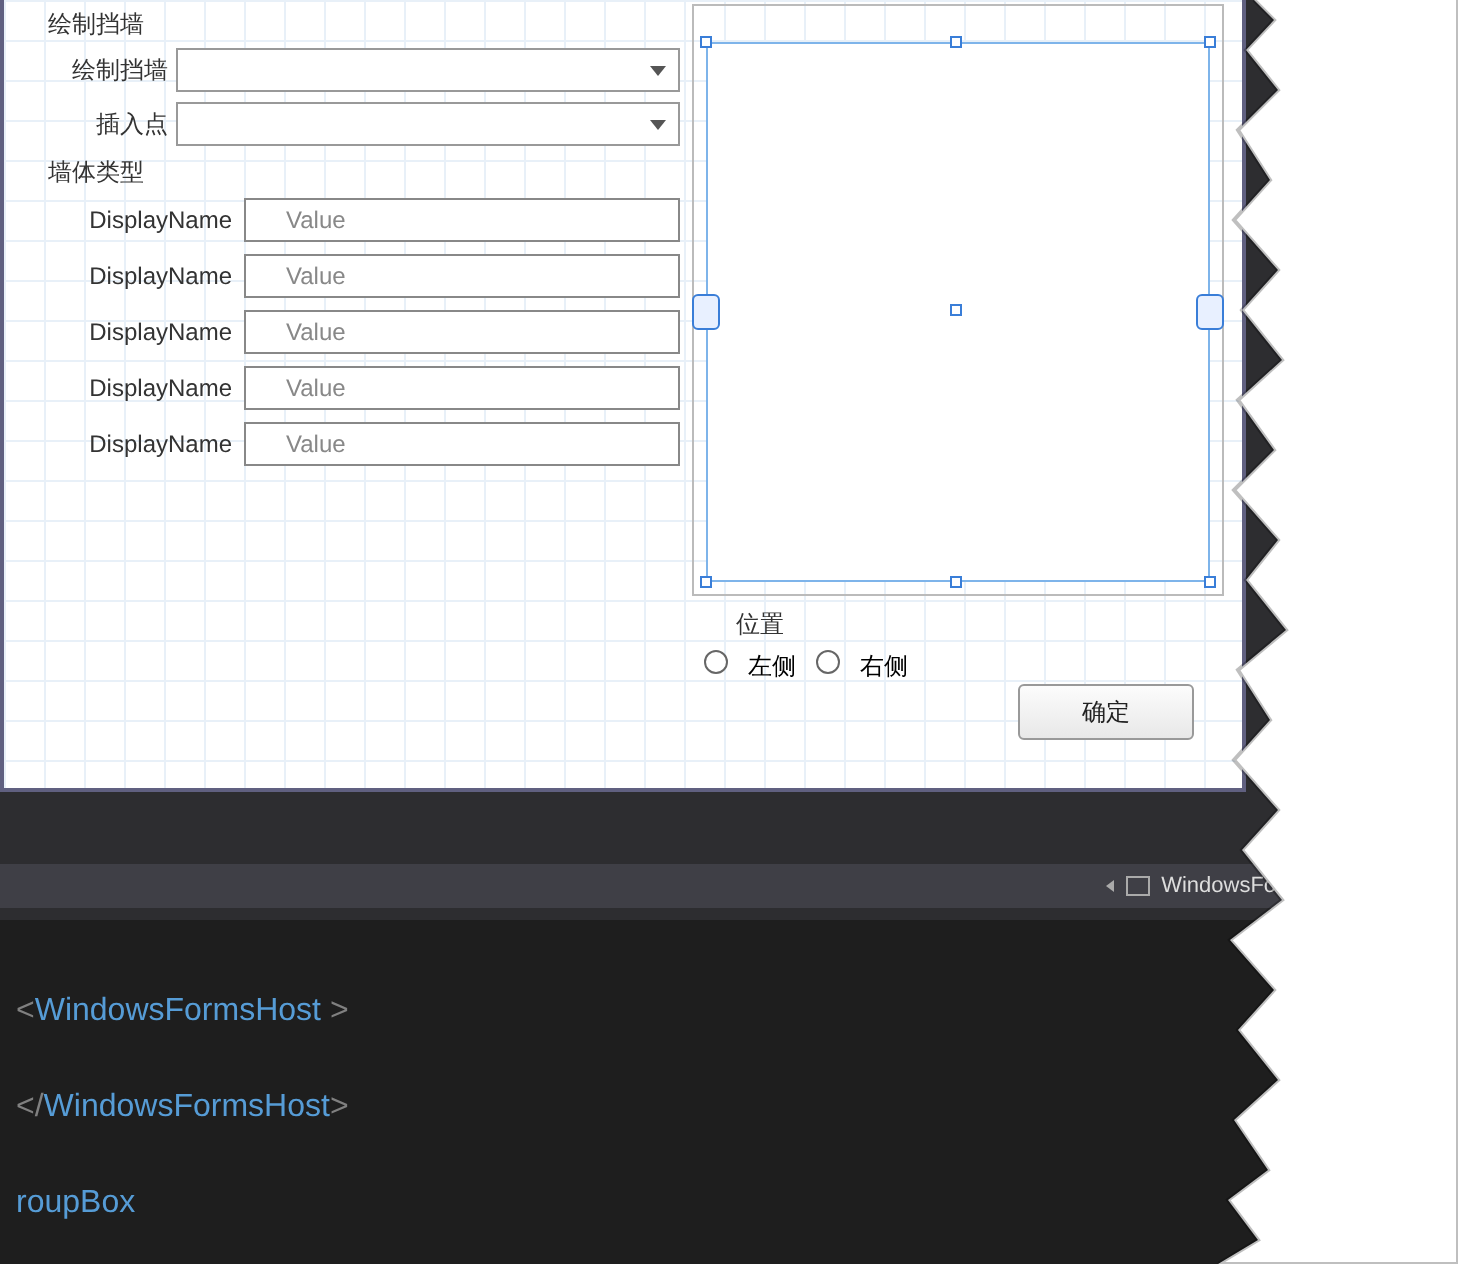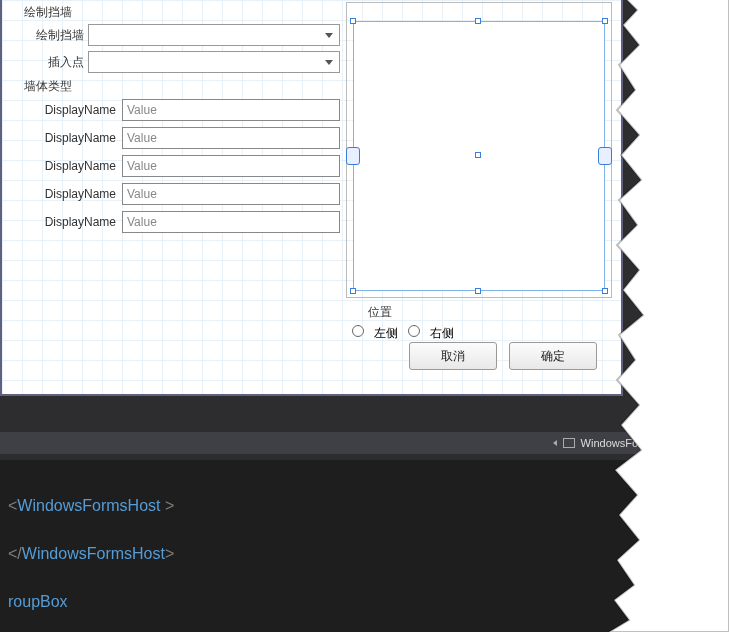--- a/index.html
+++ b/index.html
@@ -23,21 +23,21 @@
   
   .row { display: flex; align-items: center; margin-bottom: 3px; height: 24px; }
   .lbl { width: 66px; text-align: right; padding-right: 4px; font-size: 12px; color: #333; }
   .combo { flex: 1; height: 22px; border: 1px solid #999; background: #fff; position: relative; max-width: 252px; }
   .combo::after { content: ""; position: absolute; right: 6px; top: 8px; width: 0; height: 0; border-left: 4px solid transparent; border-right: 4px solid transparent; border-top: 5px solid #555; }
   
   .section-title { font-size: 12px; color: #333; margin: 4px 0 2px 2px; }
   
   .param-row { display: flex; align-items: center; height: 26px; margin: 2px 0 2px 18px; }
   .param-lbl { width: 82px; text-align: right; padding-right: 6px; font-size: 12px; color: #333; }
-  .param-input { width: 218px; height: 22px; border: 1px solid #888; padding: 2px 4px; font-size: 12px; color: #888; background: #fff; }
+  .param-input { width: 218px; height: 22px; border: 1px solid #888; padding: 2px 20px; font-size: 12px; color: #888; background: #fff; }
   
   .left-col { position: absolute; left: 12px; top: 0; width: 330px; }
   
   .preview-group { position: absolute; left: 336px; top: 2px; width: 266px; height: 296px; border: 1px solid #bbb; }
   .preview-title { font-size: 12px; color: #333; padding: 2px 6px; }
   .preview-inner { position: absolute; left: 6px; top: 18px; right: 6px; bottom: 6px; border: 1px solid #7eb4ea; background: #fff; }
   .sel-handle { position: absolute; width: 6px; height: 6px; border: 1px solid #3a7ed8; background: #fff; }
   .sh-tl { left: -4px; top: -4px; } .sh-tr { right: -4px; top: -4px; }
   .sh-bl { left: -4px; bottom: -4px; } .sh-br { right: -4px; bottom: -4px; }
   .sh-tm { left: 50%; top: -4px; margin-left: -4px; } .sh-bm { left: 50%; bottom: -4px; margin-left: -4px; }
@@ -138,21 +138,20 @@
       <div class="section-title" style="margin-left:22px">位置</div>
       <div class="pos-row">
         <span class="radio"></span>
         <span>左侧</span>
         <span class="radio"></span>
         <span>右侧</span>
       </div>
     </div>
 
     <div class="btn-row">
-      <div class="btn">取消</div>
       <div class="btn">确定</div>
     </div>
 
   </div>
 </div>
 
 <div class="breadcrumb">
   <span class="bc-arrow"></span>
   <span class="bc-icon"></span>
   <span>WindowsFormsHost</span>

